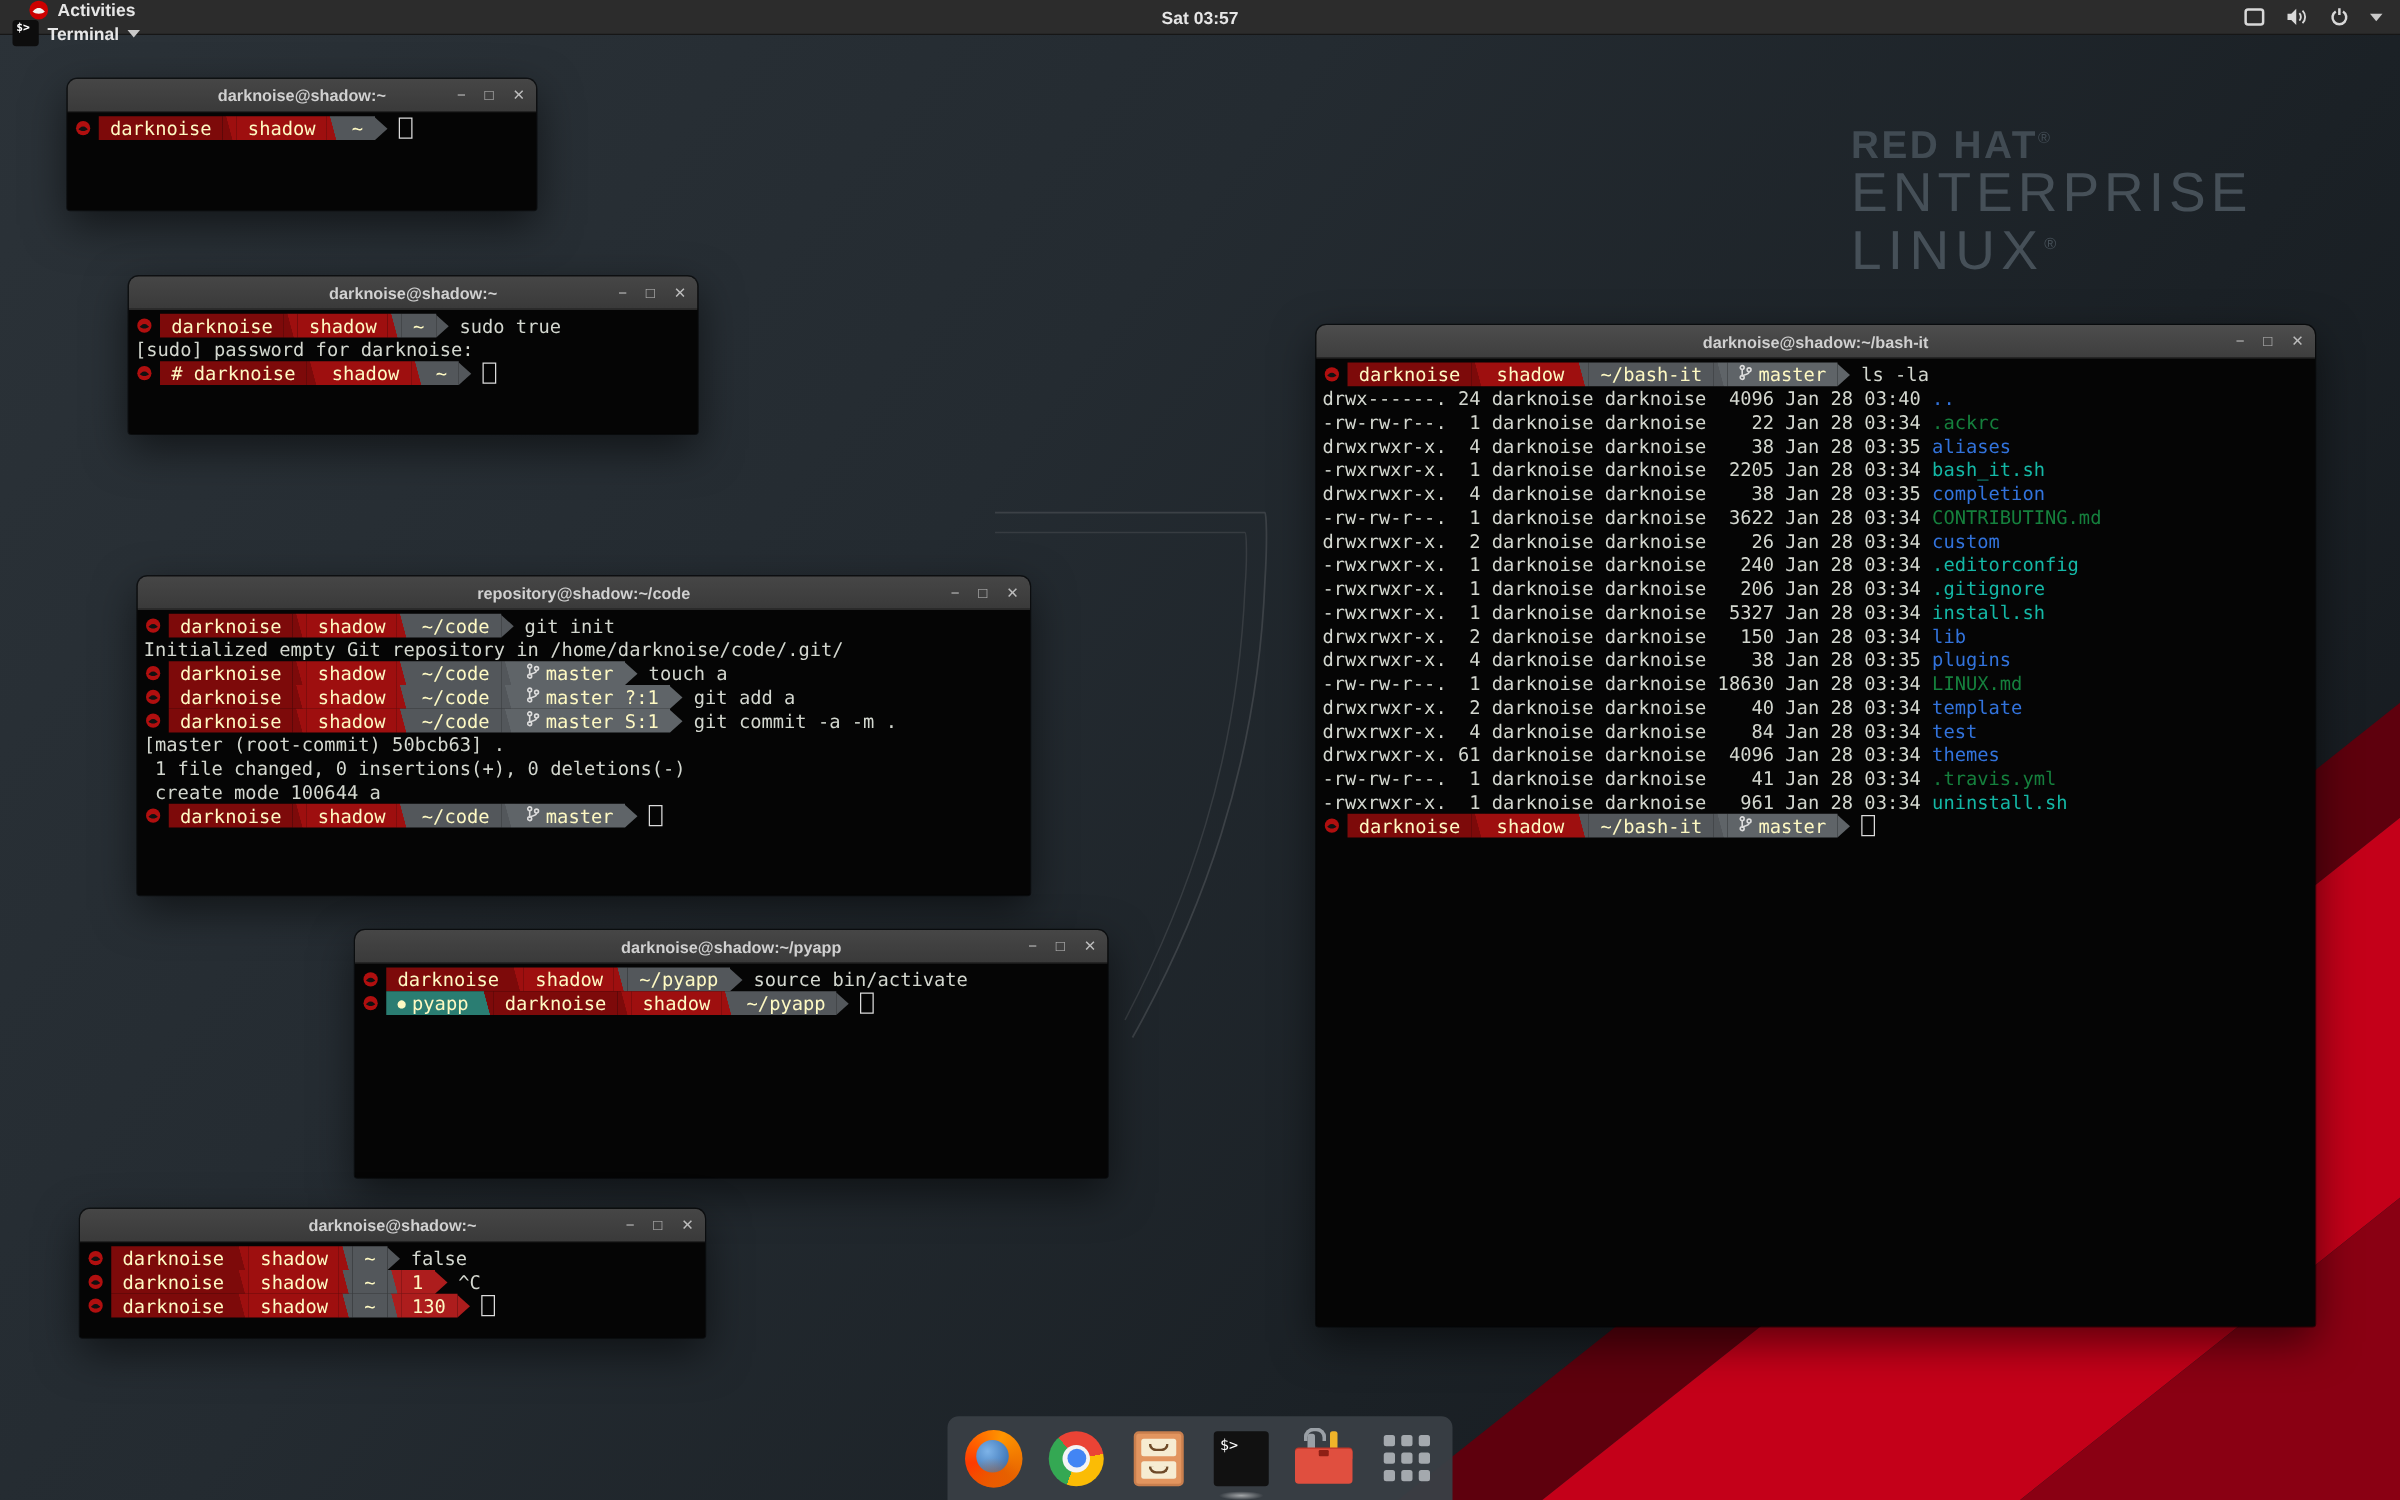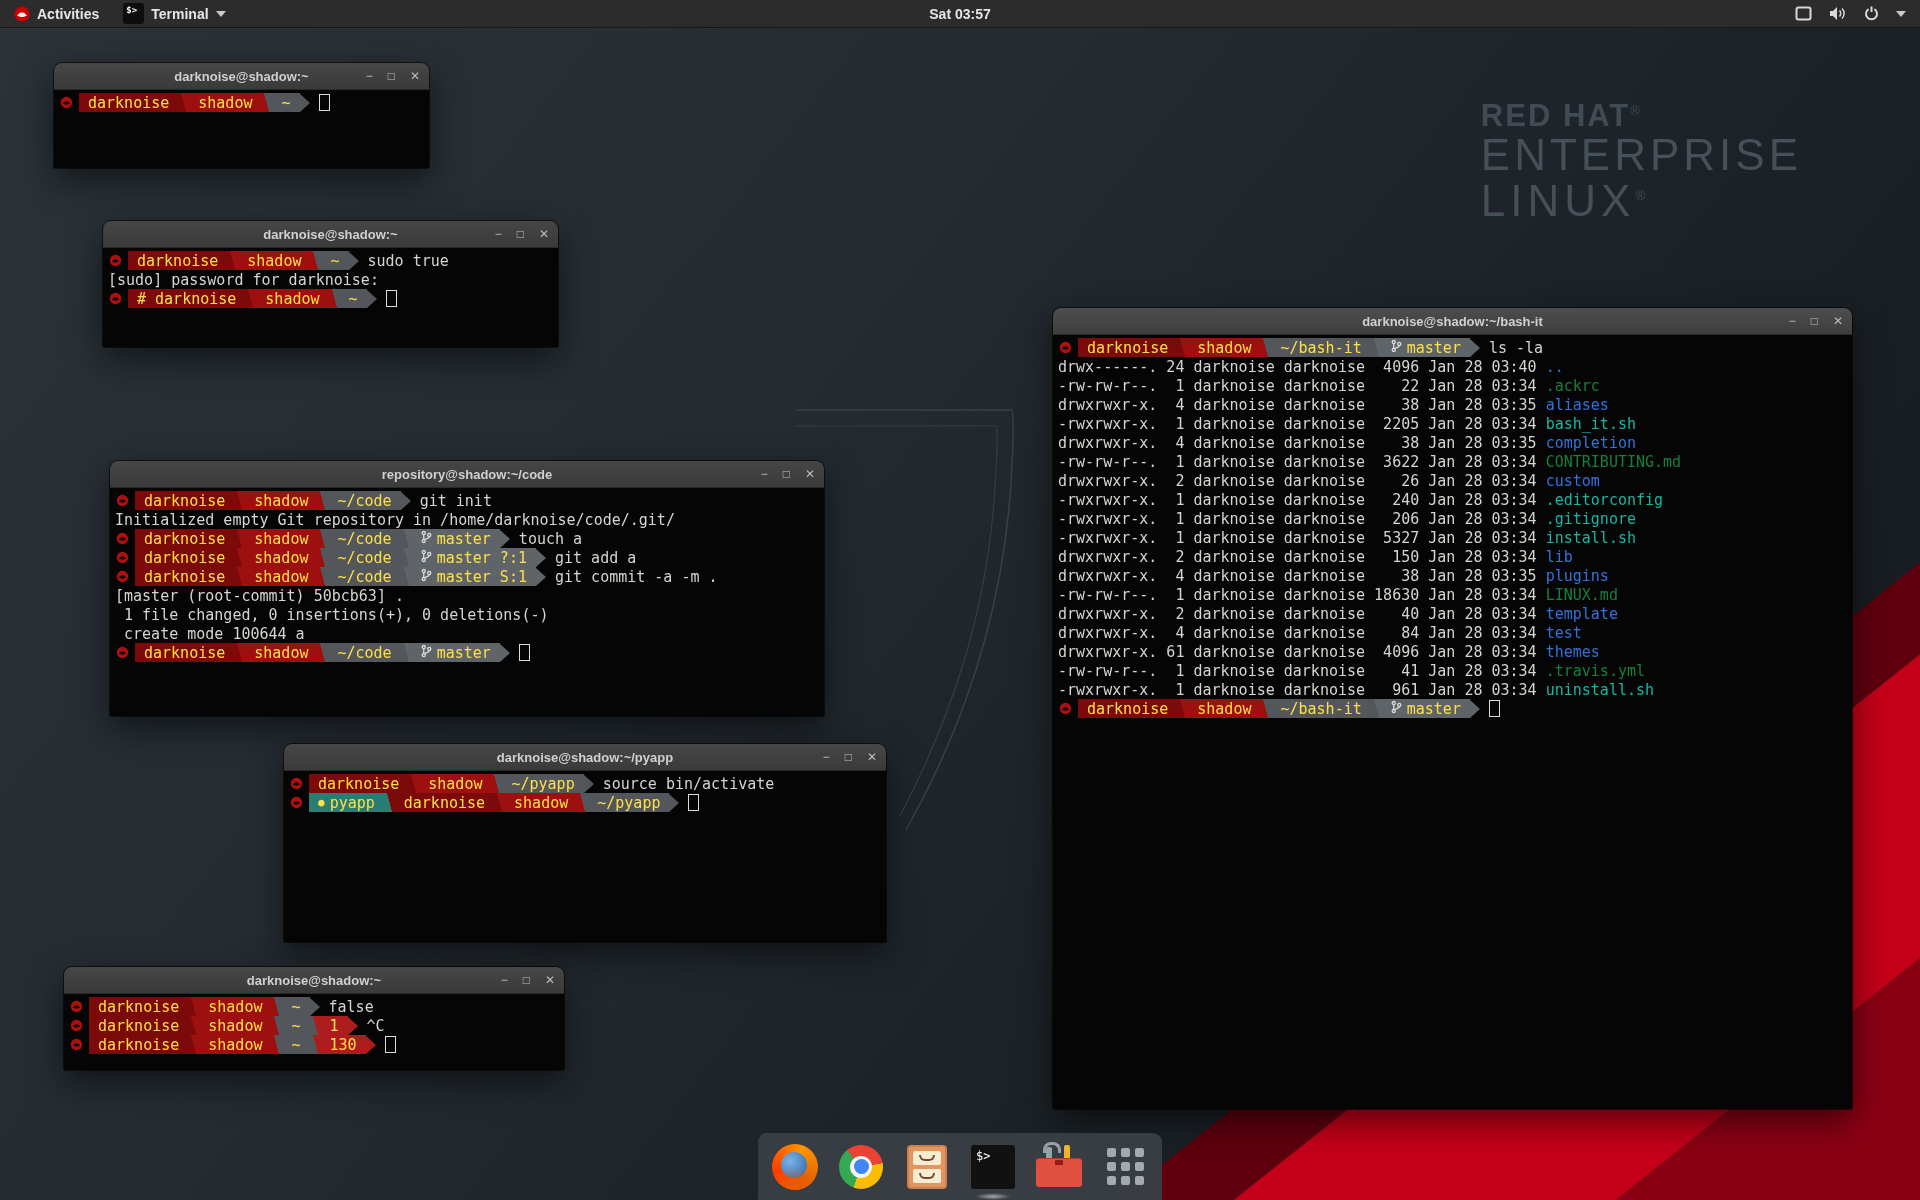--- a/index.html
+++ b/index.html
@@ -19,21 +19,21 @@
   
   .wordmark{position:absolute;right:118px;top:100px;z-index:1;color:#414b53;line-height:1.04;}
   .wm1{font-size:31px;font-weight:700;letter-spacing:2px;}
   .wm2{font-size:44px;font-weight:300;letter-spacing:4px;color:#465058;}
   .wm3{font-size:44px;font-weight:300;letter-spacing:5px;color:#465058;}
   .wordmark sup{font-size:13px;font-weight:400;}
   
   .topbar{position:absolute;left:0;top:0;right:0;height:27px;background:#2c2c2c;
     border-bottom:1px solid #161616;display:flex;align-items:center;z-index:10;
     color:#e6e6e6;font-size:14px;font-weight:700;}
-  .tb-left{display:flex;align-items:flex-end;height:100%;}
+  .tb-left{display:flex;align-items:flex-end;height:100%;flex-direction:column;}
   .activities{display:flex;align-items:center;gap:7px;padding:0 14px;height:100%;cursor:default;}
   .appmenu{display:flex;align-items:center;gap:7px;padding:0 10px;height:100%;}
   .term-tile{width:21px;height:21px;background:#0d0d0d;border-radius:3px;color:#fff;
     font-family:"DejaVu Sans Mono",monospace;font-size:9px;font-weight:700;
     display:flex;align-items:flex-start;justify-content:flex-start;padding:2px 0 0 3px;box-sizing:border-box;}
   .caret{width:0;height:0;border-left:5px solid transparent;border-right:5px solid transparent;
     border-top:6px solid #c9c9c9;display:inline-block;}
   .clock{position:absolute;left:50%;transform:translateX(-50%);top:0;height:27px;
     display:flex;align-items:center;}
   .tb-right{margin-left:auto;display:flex;align-items:center;gap:17px;padding-right:14px;height:100%;}
@@ -45,21 +45,21 @@
   .titlebar{height:26px;background:linear-gradient(#464646,#3a3a3a);border-bottom:1px solid #2a2a2a;
     position:relative;display:flex;align-items:center;justify-content:center;}
   .term-window.focused .titlebar{background:linear-gradient(#4d4d4d,#3e3e3e);}
   .title{color:#d0d0d0;font-size:13px;font-weight:700;}
   .buttons{position:absolute;right:9px;top:0;height:26px;display:flex;align-items:center;gap:15px;}
   .btn{color:#bdbdbd;font-size:12px;line-height:1;cursor:default;}
   .term-body{position:absolute;left:0;right:0;top:27px;bottom:0;background:#050505;
     font-family:"DejaVu Sans Mono",monospace;font-size:15px;color:#d3d7cf;padding:3px 0 0 2px;}
   .line{display:flex;align-items:center;height:19px;white-space:pre;}
   .line.out{padding-left:3px;}
-  .seg{display:inline-flex;align-items:center;height:19px;padding:0 9px;color:#fde047;}
+  .seg{display:inline-flex;align-items:center;height:19px;padding:0 9px;color:#fef9c3;}
   .seg .glyph{margin-right:5px;font-size:11px;}
   .sep{width:11px;height:19px;display:inline-block;}
   .arrow{display:inline-block;width:0;height:0;border-top:9.5px solid transparent;
     border-bottom:9.5px solid transparent;border-left:10px solid #555;}
   .cmd{color:#d3d7cf;}
   .cursor{display:inline-block;width:9px;height:15px;border:1.5px solid #dcdcdc;margin-left:9px;}
   .rh{display:inline-flex;width:13px;height:13px;margin:0 6px 0 4px;flex:0 0 auto;}
   .lsname.dir{color:#3273dc;}
   .lsname.exec{color:#14b8a6;}
   .lsname.file{color:#15803d;}
@@ -293,21 +293,21 @@
         <div class="line"><span class="rh"><svg width="13" height="13" viewBox="0 0 16 16">
               <circle cx="8" cy="8" r="7" fill="#b00f0f"></circle>
               <path d="M3.4 9c2.5 2.3 6.7 2.3 9.2 0-1.1-.5-1.9-2.6-4.6-2.6S4.5 8.5 3.4 9z" fill="#111"></path>
             </svg></span><span class="seg" style="background: rgb(125, 10, 10);"><span>darknoise</span></span><span class="sep" style="background: linear-gradient(75deg, rgb(125, 10, 10) 49%, rgb(158, 15, 15) 51%);"></span><span class="seg" style="background: rgb(158, 15, 15);"><span>shadow</span></span><span class="sep" style="background: linear-gradient(75deg, rgb(158, 15, 15) 49%, rgb(83, 87, 91) 51%);"></span><span class="seg" style="background: rgb(83, 87, 91);"><span>~</span></span><span class="sep" style="background: linear-gradient(75deg, rgb(83, 87, 91) 49%, rgb(173, 29, 29) 51%);"></span><span class="seg" style="background: rgb(173, 29, 29);"><span>1</span></span><span class="arrow" style="border-left-color: rgb(173, 29, 29);"></span><span class="cmd"> ^C</span></div>
         <div class="line"><span class="rh"><svg width="13" height="13" viewBox="0 0 16 16">
               <circle cx="8" cy="8" r="7" fill="#b00f0f"></circle>
               <path d="M3.4 9c2.5 2.3 6.7 2.3 9.2 0-1.1-.5-1.9-2.6-4.6-2.6S4.5 8.5 3.4 9z" fill="#111"></path>
             </svg></span><span class="seg" style="background: rgb(125, 10, 10);"><span>darknoise</span></span><span class="sep" style="background: linear-gradient(75deg, rgb(125, 10, 10) 49%, rgb(158, 15, 15) 51%);"></span><span class="seg" style="background: rgb(158, 15, 15);"><span>shadow</span></span><span class="sep" style="background: linear-gradient(75deg, rgb(158, 15, 15) 49%, rgb(83, 87, 91) 51%);"></span><span class="seg" style="background: rgb(83, 87, 91);"><span>~</span></span><span class="sep" style="background: linear-gradient(75deg, rgb(83, 87, 91) 49%, rgb(173, 29, 29) 51%);"></span><span class="seg" style="background: rgb(173, 29, 29);"><span>130</span></span><span class="arrow" style="border-left-color: rgb(173, 29, 29);"></span><span class="cursor"></span></div>
       </div>
     </div>
-    <div class="term-window focused" style="left: 1053px; top: 260px; width: 799px; height: 801px; margin-top: 48px;">
+    <div class="term-window focused" style="left: 1053px; top: 260px; width: 799px; height: 801px;">
       <div class="titlebar">
         <div class="title">darknoise@shadow:~/bash-it</div>
         <div class="buttons">
           <span class="btn">−</span>
           <span class="btn">□</span>
           <span class="btn">✕</span>
         </div>
       </div>
       <div class="term-body">
         <div class="line"><span class="rh"><svg width="13" height="13" viewBox="0 0 16 16">

